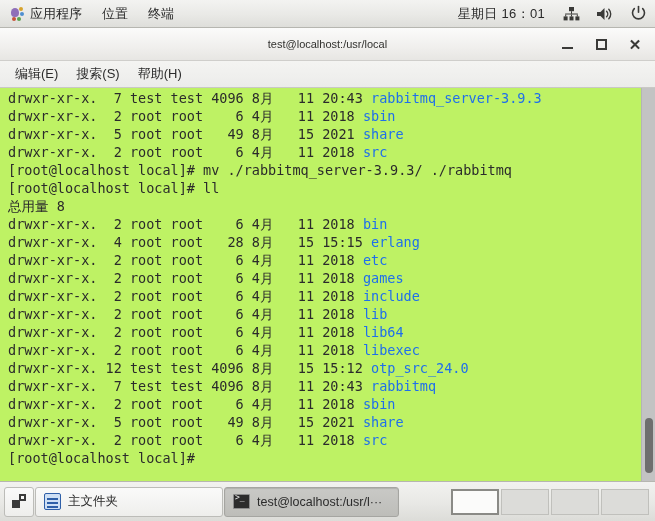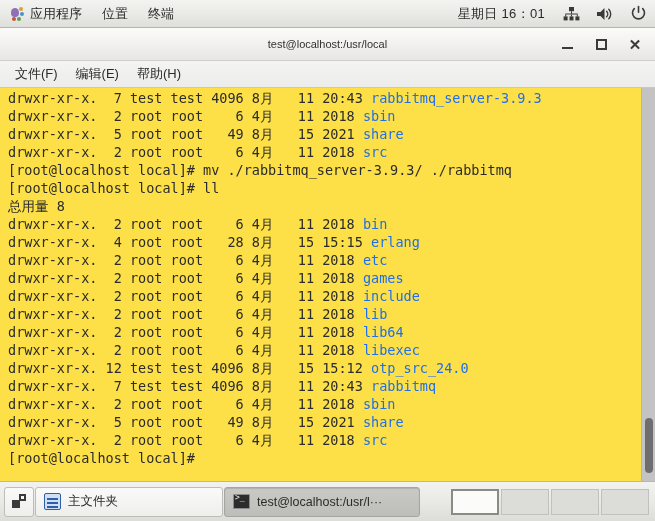--- a/index.html
+++ b/index.html
@@ -89,21 +89,21 @@
     background: linear-gradient(to bottom, #f4f4f2 0%, #ececea 100%);
     border-bottom: 1px solid #c9c8c5;
     display: flex; align-items: center;
     padding-left: 6px;
     font-size: 13px; color: #2b2b2b;
   }
   .menu-item { padding: 3px 9px; cursor: default; white-space: nowrap; }
 
   
   #term-area {
-    flex: 1; position: relative; background: #fde047;
+    flex: 1; position: relative; background: #bef264;
     display: flex; overflow: hidden;
   }
   #term-text {
     flex: 1;
     padding: 1px 0 0 8px;
     font-family: "DejaVu Sans Mono", "Liberation Mono", monospace;
     font-size: 13.5px;
     line-height: 18px;
     color: #2b2b2b;
     white-space: pre;
@@ -146,21 +146,21 @@
     white-space: nowrap;
   }
   #show-desktop { width: 30px; justify-content: center; padding: 0; }
   .sd-icon { position: relative; width: 15px; height: 15px; }
   .sd-icon i { position: absolute; display:block; background:#3b3b3b; }
   .sd-icon i:nth-child(1){ left:0; top:6px; width:8px; height:8px; }
   .sd-icon i:nth-child(2){ left:7px; top:0px; width:7px; height:7px; background:none; border:2px solid #3b3b3b; }
 
   #task-home { width: 188px; }
   #task-term {
-    width: 196px;
+    width: 175px;
     background: linear-gradient(to bottom, #c9c9c6, #bdbdb9);
     border: 1px solid #a5a5a1;
     box-shadow: inset 0 1px 1px rgba(0,0,0,0.12);
   }
   .task-label { overflow: hidden; text-overflow: clip; white-space: nowrap; }
 
   .icon-drawers {
     width: 17px; height: 17px; flex: 0 0 auto;
     background: #cfe0f5;
     border: 1.5px solid #2f5fa8;
@@ -265,22 +265,22 @@
   <div id="title-bar">
     <div id="window-title">test@localhost:/usr/local</div>
     <div id="win-controls">
       <div class="wbtn wbtn-min"></div>
       <div class="wbtn wbtn-max"></div>
       <div class="wbtn wbtn-close">✕</div>
     </div>
   </div>
 
   <div id="menu-bar">
-    <div class="menu-item">文件(F)</div>
     <div class="menu-item">编辑(E)</div>
+    <div class="menu-item">搜索(S)</div>
     <div class="menu-item">帮助(H)</div>
   </div>
 
   <div id="term-area">
     <div id="term-text"><div class="line"><span>drwxr-xr-x.  7 test test 4096 8月   11 20:43 </span><span class="dir" style="color: rgb(31, 111, 235);">rabbitmq_server-3.9.3</span></div><div class="line"><span>drwxr-xr-x.  2 root root    6 4月   11 2018 </span><span class="dir" style="color: rgb(31, 111, 235);">sbin</span></div><div class="line"><span>drwxr-xr-x.  5 root root   49 8月   15 2021 </span><span class="dir" style="color: rgb(31, 111, 235);">share</span></div><div class="line"><span>drwxr-xr-x.  2 root root    6 4月   11 2018 </span><span class="dir" style="color: rgb(31, 111, 235);">src</span></div><div class="line"><span>[root@localhost local]# mv ./rabbitmq_server-3.9.3/ ./rabbitmq</span></div><div class="line"><span>[root@localhost local]# ll</span></div><div class="line"><span>总用量 8</span></div><div class="line"><span>drwxr-xr-x.  2 root root    6 4月   11 2018 </span><span class="dir" style="color: rgb(31, 111, 235);">bin</span></div><div class="line"><span>drwxr-xr-x.  4 root root   28 8月   15 15:15 </span><span class="dir" style="color: rgb(31, 111, 235);">erlang</span></div><div class="line"><span>drwxr-xr-x.  2 root root    6 4月   11 2018 </span><span class="dir" style="color: rgb(31, 111, 235);">etc</span></div><div class="line"><span>drwxr-xr-x.  2 root root    6 4月   11 2018 </span><span class="dir" style="color: rgb(31, 111, 235);">games</span></div><div class="line"><span>drwxr-xr-x.  2 root root    6 4月   11 2018 </span><span class="dir" style="color: rgb(31, 111, 235);">include</span></div><div class="line"><span>drwxr-xr-x.  2 root root    6 4月   11 2018 </span><span class="dir" style="color: rgb(31, 111, 235);">lib</span></div><div class="line"><span>drwxr-xr-x.  2 root root    6 4月   11 2018 </span><span class="dir" style="color: rgb(31, 111, 235);">lib64</span></div><div class="line"><span>drwxr-xr-x.  2 root root    6 4月   11 2018 </span><span class="dir" style="color: rgb(31, 111, 235);">libexec</span></div><div class="line"><span>drwxr-xr-x. 12 test test 4096 8月   15 15:12 </span><span class="dir" style="color: rgb(31, 111, 235);">otp_src_24.0</span></div><div class="line"><span>drwxr-xr-x.  7 test test 4096 8月   11 20:43 </span><span class="dir" style="color: rgb(31, 111, 235);">rabbitmq</span></div><div class="line"><span>drwxr-xr-x.  2 root root    6 4月   11 2018 </span><span class="dir" style="color: rgb(31, 111, 235);">sbin</span></div><div class="line"><span>drwxr-xr-x.  5 root root   49 8月   15 2021 </span><span class="dir" style="color: rgb(31, 111, 235);">share</span></div><div class="line"><span>drwxr-xr-x.  2 root root    6 4月   11 2018 </span><span class="dir" style="color: rgb(31, 111, 235);">src</span></div><div class="line"><span>[root@localhost local]# </span></div></div>
     <div id="term-scroll">
       <div id="term-scroll-thumb" style="top: 84%; height: 14%;"></div>
     </div>
   </div>
 </div>

